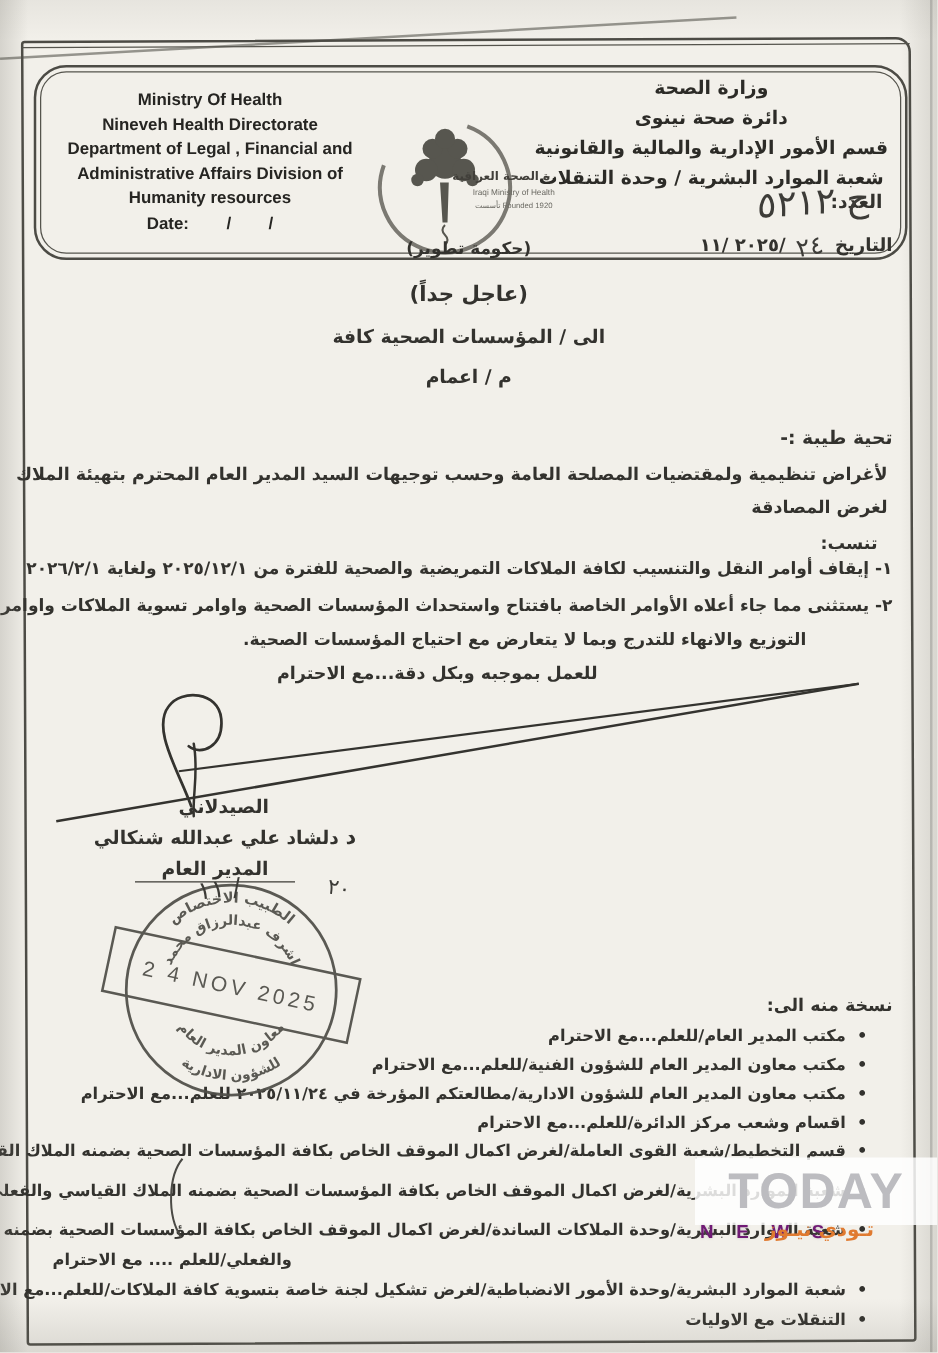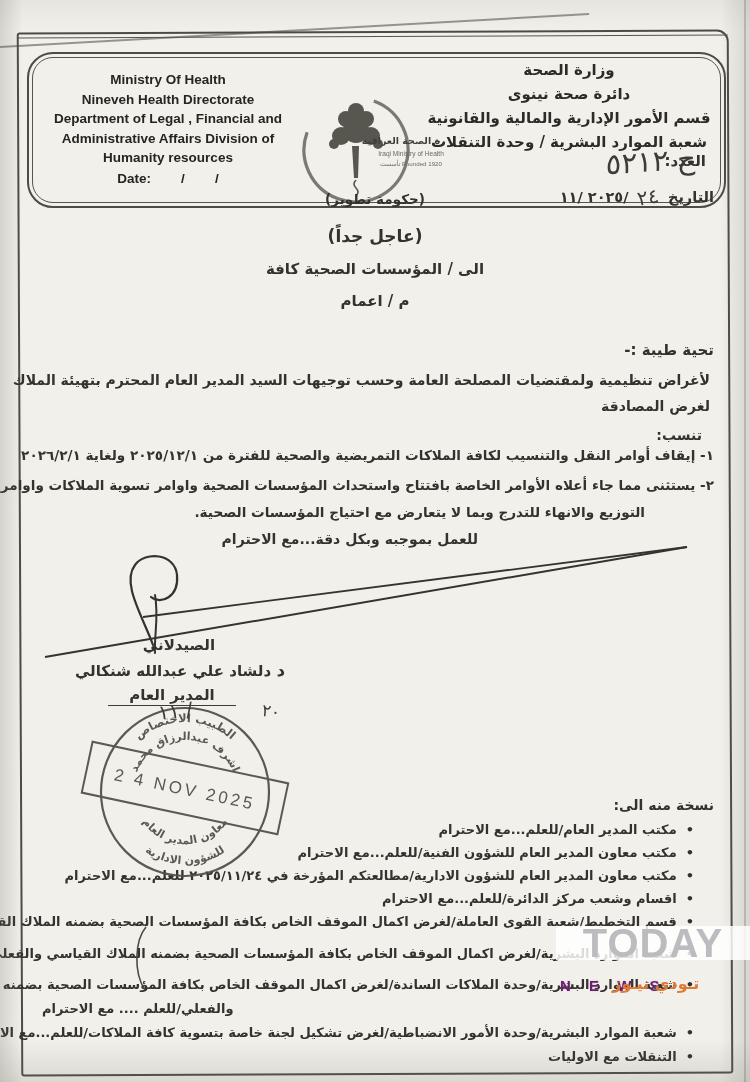--- a/index.html
+++ b/index.html
@@ -39,21 +39,21 @@
   .sig-name{position:absolute;left:55px;top:660px;width:250px;text-align:center;font-weight:bold;font-size:15px;direction:rtl;}
   .sig-prefix{font-size:17px;display:inline-block;transform:rotate(-6deg);}
   .sig-role{position:absolute;left:108px;top:686px;width:128px;text-align:center;font-weight:bold;font-size:15px;direction:rtl;border-bottom:1.6px solid #3c3b36;padding-bottom:1px;}
   .hw-note{position:absolute;color:#3c3b37;font-size:20px;z-index:7;}
   .stamp-svg{position:absolute;left:70px;top:700px;z-index:6;opacity:.92;}
   .cc-label{position:absolute;right:36px;top:797px;font-size:14px;}
   .cc-it{position:absolute;right:56px;font-size:13px;white-space:nowrap;direction:rtl;text-align:right;font-weight:bold;}
   .cc-it::before{content:"•";margin-left:9px;}
   .cc-cont{position:absolute;left:42px;top:1001px;font-size:13px;white-space:nowrap;direction:rtl;font-weight:bold;}
   .bracket-svg{position:absolute;left:130px;top:924px;z-index:6;}
-  .wm-box{position:absolute;left:556px;top:926px;width:194px;height:34px;background:rgba(255,255,255,.83);z-index:50;display:flex;align-items:center;justify-content:center;}
+  .wm-box{position:absolute;left:556px;top:926px;width:194px;height:54px;background:rgba(255,255,255,.83);z-index:50;display:flex;align-items:center;justify-content:center;}
   .wm-word{font-family:"Liberation Sans",sans-serif;font-weight:bold;font-size:40px;letter-spacing:1px;color:#bcbcc0;}
   .wm-news{position:absolute;left:560px;top:977px;z-index:50;font-family:"Liberation Sans",sans-serif;font-weight:bold;font-size:15px;letter-spacing:7px;color:#701a75;text-shadow:0 0 2px rgba(150,150,150,.5);}
   .wm-ar{position:absolute;left:612px;top:974px;z-index:51;direction:rtl;font-weight:bold;font-size:16px;color:#e07a30;letter-spacing:1px;}
 </style>
 </head>
 <body>
 
 <div class="page">
 
   <div class="artifact-line"></div>

